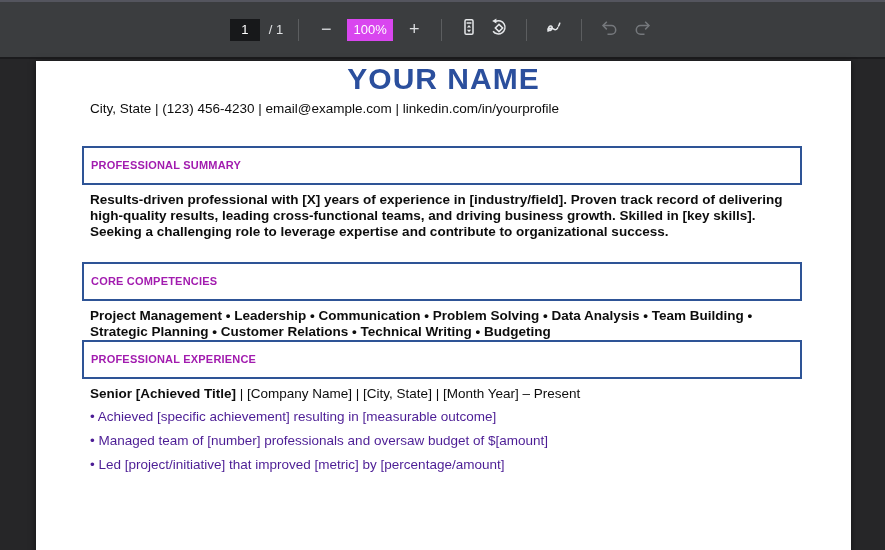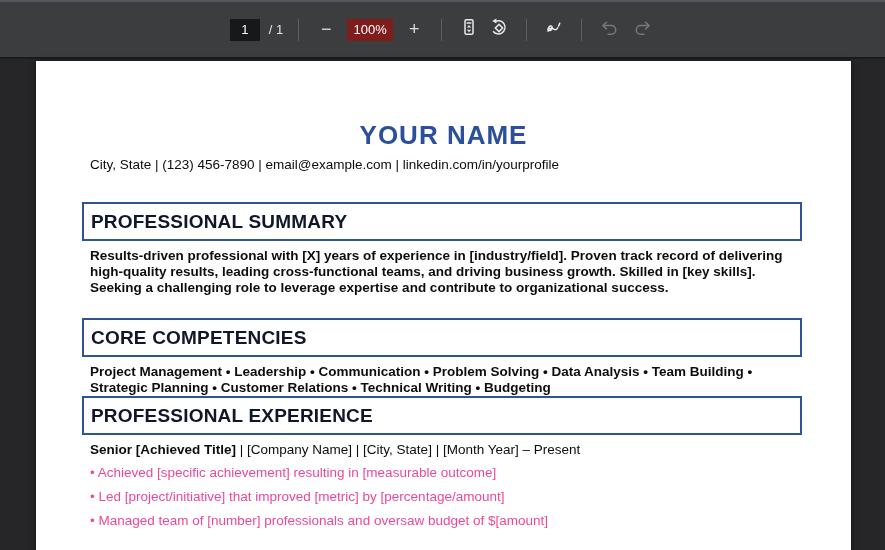--- a/index.html
+++ b/index.html
@@ -32,68 +32,67 @@
   .page-total { color: #e0e2e4; font-size: 13px; margin-left: 9px; white-space: pre; }
   .tb-divider { width: 1px; height: 22px; background: #5c5e60; margin: 0 15px; }
   .tb-btn {
     background: none; border: none; padding: 0; cursor: pointer;
     width: 24px; height: 26px;
     display: flex; align-items: center; justify-content: center;
     color: #dcdee0; font-size: 18px; font-family: "Liberation Sans", sans-serif;
   }
   .zoom-box {
     width: 46px; height: 22px; margin: 0 9px;
-    background: #7f1d1d; color: #ffffff; font-size: 13px;
+    background: #d946ef; color: #ffffff; font-size: 13px;
     display: flex; align-items: center; justify-content: center;
   }
   .tb-btn svg { stroke: #e6e8ea; fill: none; stroke-width: 1.5; }
   .tb-btn svg .fillpart { fill: #e6e8ea; stroke: none; }
   .tb-btn.dim svg { stroke: #75787c; }
   .gap6 { margin-left: 6px; }
   .gap10 { margin-left: 10px; }
 
   
   .page {
     position: absolute; left: 36px; top: 61px;
     width: 815px; height: 660px;
     background: #ffffff;
     box-shadow: 0 1px 6px rgba(0,0,0,0.5);
   }
   .doc-name {
-    padding-top: 56px;
     text-align: center;
-    font-size: 26px; line-height: 36px; font-weight: 700;
+    font-size: 30px; line-height: 36px; font-weight: 700;
     letter-spacing: 1px;
     color: #2b4f9d;
   }
   .doc-contact {
     margin: 4px 49px 0 54px;
     font-size: 13.5px; line-height: 16px; color: #0d0d0d;
   }
   .sec-box {
     margin: 0 49px 0 46px;
     border: 2px solid #2e5496;
     padding: 9px 0 9px 7px;
   }
   .sec-box.first { margin-top: 29px; }
   .sec-box.second { margin-top: 22px; }
   .sec-box.third { }
   .sec-heading {
-    font-size: 19px; line-height: 17px; font-weight: 700;
+    font-size: 11px; line-height: 17px; font-weight: 700;
     letter-spacing: 0.2px;
-    color: #0f172a;
+    color: #a21caf;
   }
   .body-text {
     margin: 7px 49px 0 54px;
     font-size: 13.5px; line-height: 16px; color: #0d0d0d; font-weight: bold;
   }
   .body-text.tight { }
   .job-line { margin: 7px 49px 0 54px; font-size: 13.5px; line-height: 16px; color: #0d0d0d; }
   .job-line b { font-weight: 700; }
-  .bullet-line { margin: 8px 49px 0 54px; font-size: 13.5px; line-height: 16px; color: #ec4899; }
+  .bullet-line { margin: 8px 49px 0 54px; font-size: 13.5px; line-height: 16px; color: #4c1d95; }
   .bullet-line.first { margin-top: 7px; }
 </style>
 </head>
 <body>
 
 <div class="toolbar">
   <div class="tb-group">
     <div class="page-box">1</div>
     <span class="page-total">/ 1</span>
 
@@ -154,35 +153,35 @@
         </svg>
       </span>
     </button>
   </div>
 </div>
 
 <div class="page">
 
   <div class="doc-name">YOUR NAME</div>
 
-  <div class="doc-contact">City, State | (123) 456-7890 | email@example.com | linkedin.com/in/yourprofile</div>
+  <div class="doc-contact">City, State | (123) 456-4230 | email@example.com | linkedin.com/in/yourprofile</div>
 
   <div class="sec-box first">
     <div class="sec-heading">PROFESSIONAL SUMMARY</div>
   </div>
   <div class="body-text">Results-driven professional with [X] years of experience in [industry/field]. Proven track record of delivering high-quality results, leading cross-functional teams, and driving business growth. Skilled in [key skills]. Seeking a challenging role to leverage expertise and contribute to organizational success.</div>
 
   <div class="sec-box second">
     <div class="sec-heading">CORE COMPETENCIES</div>
   </div>
   <div class="body-text tight">Project Management • Leadership • Communication • Problem Solving • Data Analysis • Team Building • Strategic Planning • Customer Relations • Technical Writing • Budgeting</div>
 
   <div class="sec-box third">
     <div class="sec-heading">PROFESSIONAL EXPERIENCE</div>
   </div>
 
   <div class="job-line"><b>Senior [Achieved Title]</b><span> | [Company Name] | [City, State] | [Month Year] – Present</span></div>
 
   <div class="bullet-line first">• Achieved [specific achievement] resulting in [measurable outcome]</div>
+  <div class="bullet-line">• Managed team of [number] professionals and oversaw budget of $[amount]</div>
   <div class="bullet-line">• Led [project/initiative] that improved [metric] by [percentage/amount]</div>
-  <div class="bullet-line">• Managed team of [number] professionals and oversaw budget of $[amount]</div>
 
 </div>
 
 </body></html>

